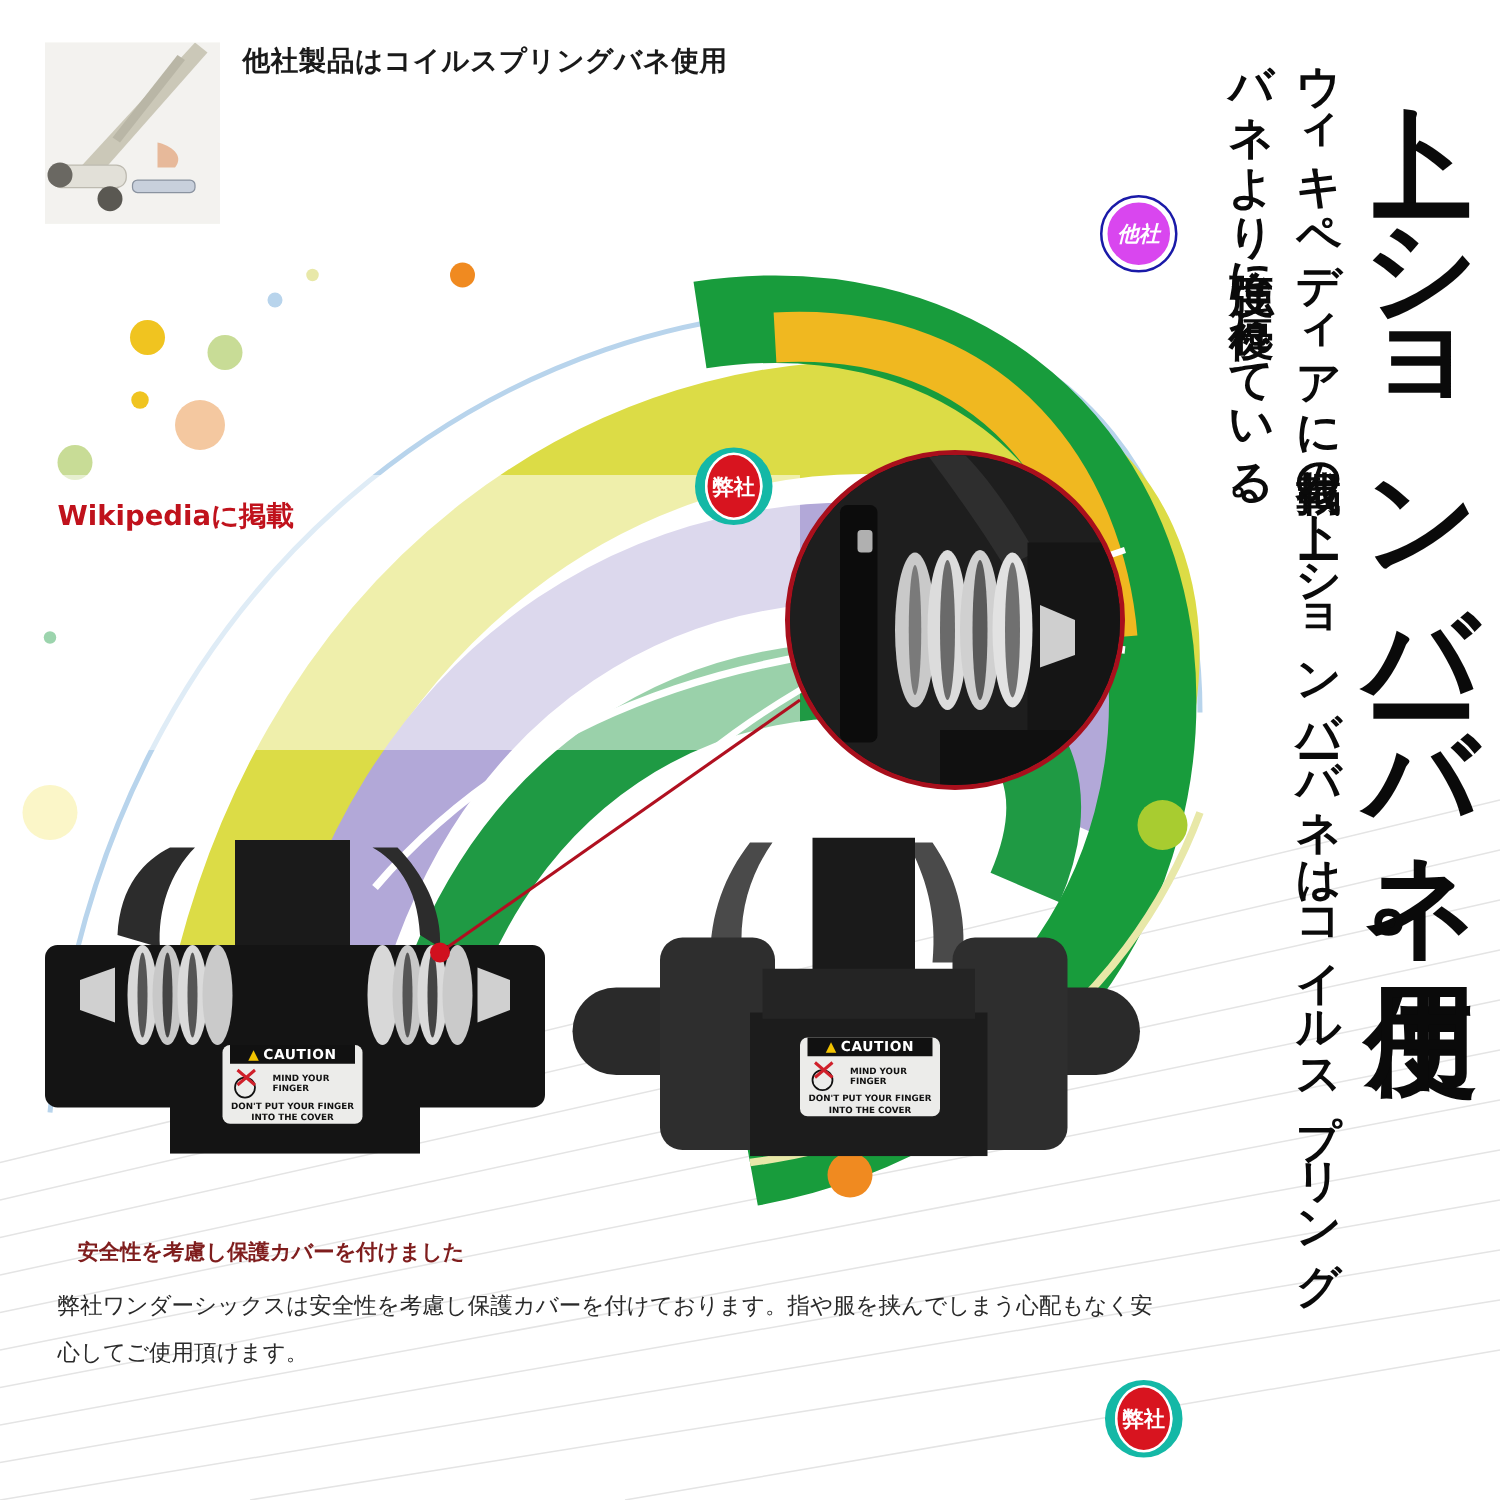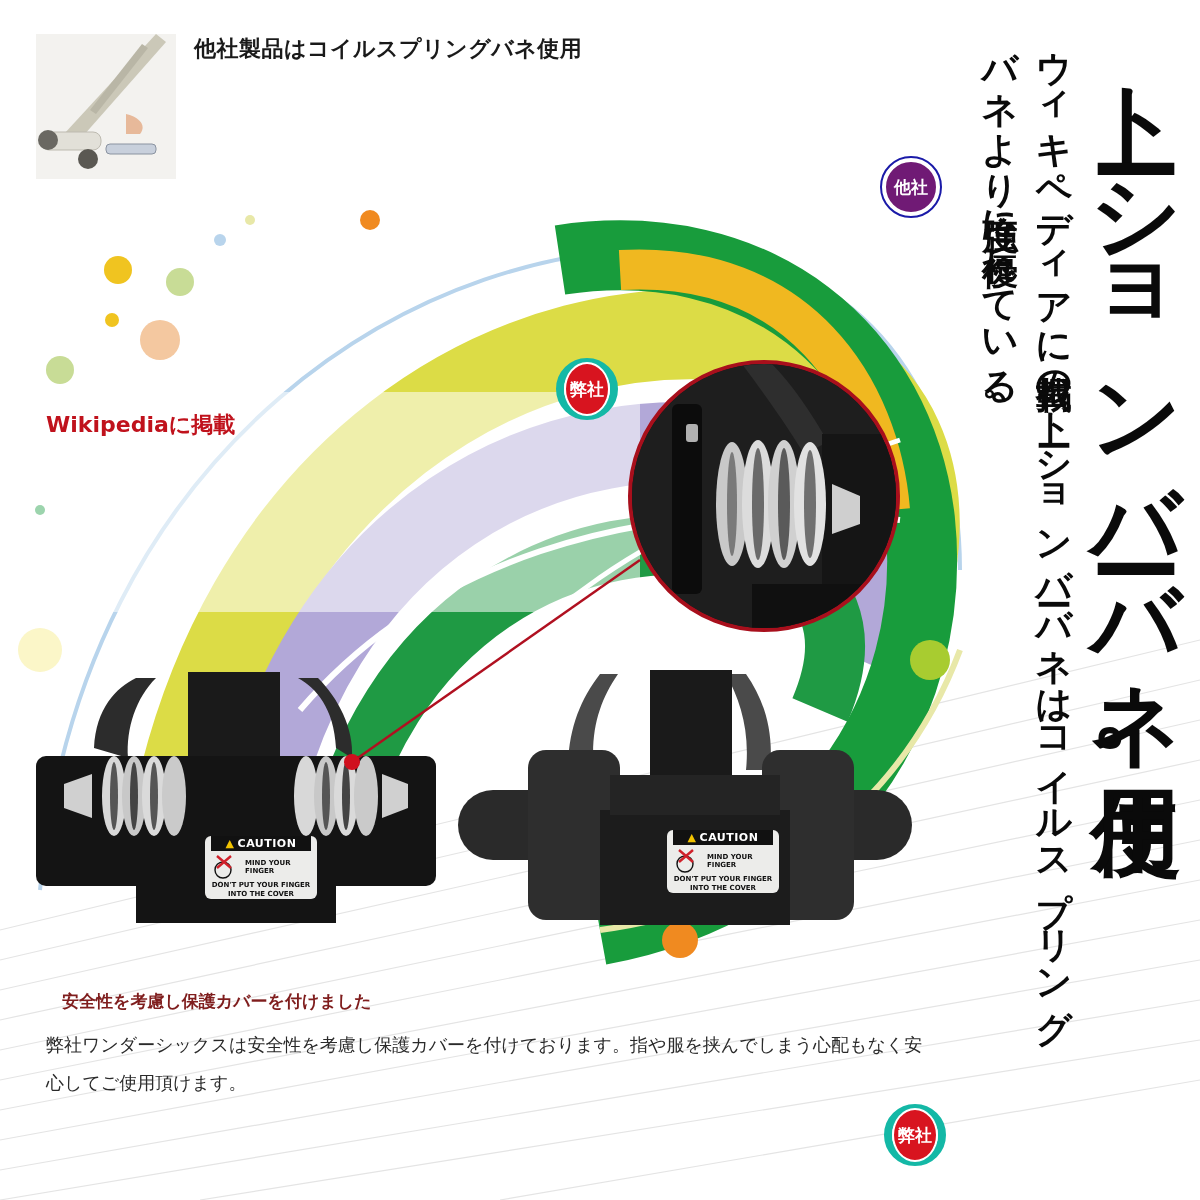--- a/index.html
+++ b/index.html
@@ -12,46 +12,46 @@
 
     
     .competitor { position: absolute; left: 36px; top: 34px; width: 920px; height: 180px; z-index: 3; }
     .competitor-photo { position: absolute; left: 0; top: 0; width: 140px; height: 145px; background: #f2f1ee; overflow: hidden; }
     .competitor-title { position: absolute; left: 158px; top: 0; font-size: 22px; font-weight: bold; color: #1a1a1a; letter-spacing: 0.5px; white-space: nowrap; }
     .competitor-body { position: absolute; left: 158px; top: 44px; width: 760px; font-size: 19px; line-height: 37px; color: #2a2a2a; }
 
     .badge { position: absolute; width: 62px; height: 62px; border-radius: 50%; display: flex; align-items: center; justify-content: center; z-index: 6; }
     .badge-inner { width: 54px; height: 54px; border-radius: 50%; display: flex; align-items: center; justify-content: center; color: #fff; font-weight: bold; font-size: 17px; border: 2px solid #fff; }
     .badge-blue { background: #fff; border: 2px solid #1a1aa8; }
-    .badge-blue .badge-inner { background: #701a75; }
+    .badge-blue .badge-inner { background: #d946ef; font-style: italic; }
     .badge-red { background: #fff; border: 8px solid #14b8a6; }
     .badge-red .badge-inner { background: #d8141f; }
 
     
     .vertical-block { position: absolute; top: 10px; right: 0; width: 240px; height: 1040px; z-index: 5; }
     .vt { position: absolute; writing-mode: vertical-rl; text-orientation: upright; font-weight: bold; color: #0a0a0a; white-space: nowrap; }
     .vt-main { right: 18px; top: 12px; font-size: 90px; letter-spacing: -2px; line-height: 1; }
     .vt-sub1 { right: 128px; top: 18px; font-size: 36px; line-height: 1; letter-spacing: -1px; }
     .vt-sub2 { right: 182px; top: 18px; font-size: 36px; line-height: 1; letter-spacing: -1px; }
 
     
-    .wiki { position: absolute; left: 0; top: 392px; width: 640px; height: 220px; z-index: 4; background: rgba(255,255,255,0.55); }
+    .wiki { position: absolute; left: 0; top: 380px; width: 640px; height: 220px; z-index: 4; background: rgba(255,255,255,0.55); }
     .wiki-title { position: absolute; left: 46px; top: 18px; font-size: 22px; font-weight: bold; color: #c0121c; white-space: nowrap; }
     .wiki-body { position: absolute; left: 46px; top: 62px; width: 580px; font-size: 18px; line-height: 39px; color: #2a2a2a; }
 
     
     .zoom-circle { position: absolute; left: 628px; top: 360px; width: 272px; height: 272px; border-radius: 50%; border: 4px solid #a80f1c; background: #1c1c1c; overflow: hidden; z-index: 5; }
     .pointer-line { position: absolute; left: 0; top: 0; width: 1200px; height: 1200px; z-index: 6; pointer-events: none; }
 
     
     .product { position: absolute; z-index: 4; }
     .product-left { left: 36px; top: 668px; width: 400px; height: 255px; }
     .product-right { left: 450px; top: 670px; width: 470px; height: 255px; }
 
-    .caution { position: absolute; background: #ececea; border-radius: 6px; padding: 0 6px; width: 112px; margin-left: 27px; }
+    .caution { position: absolute; background: #ececea; border-radius: 6px; padding: 0 6px; width: 112px; }
     .caution-head { background: #111; color: #fff; font-size: 11px; font-weight: bold; text-align: center; padding: 1px 0; letter-spacing: 0.5px; }
     .caution-head .warn { color: #f2c300; margin-right: 3px; }
     .caution-row { display: flex; align-items: center; margin-top: 3px; }
     .caution-hand { width: 28px; height: 26px; position: relative; }
     .caution-line1 { font-size: 7px; font-weight: bold; color: #111; line-height: 8px; margin-left: 6px; }
     .caution-line2 { font-size: 7px; font-weight: bold; color: #111; line-height: 9px; text-align: center; margin-top: 1px; }
 
     
     .safety { position: absolute; left: 46px; top: 990px; width: 900px; height: 170px; z-index: 4; }
     .safety-title { position: absolute; left: 16px; top: 0; font-size: 17px; font-weight: bold; color: #7f1d1d; white-space: nowrap; }

